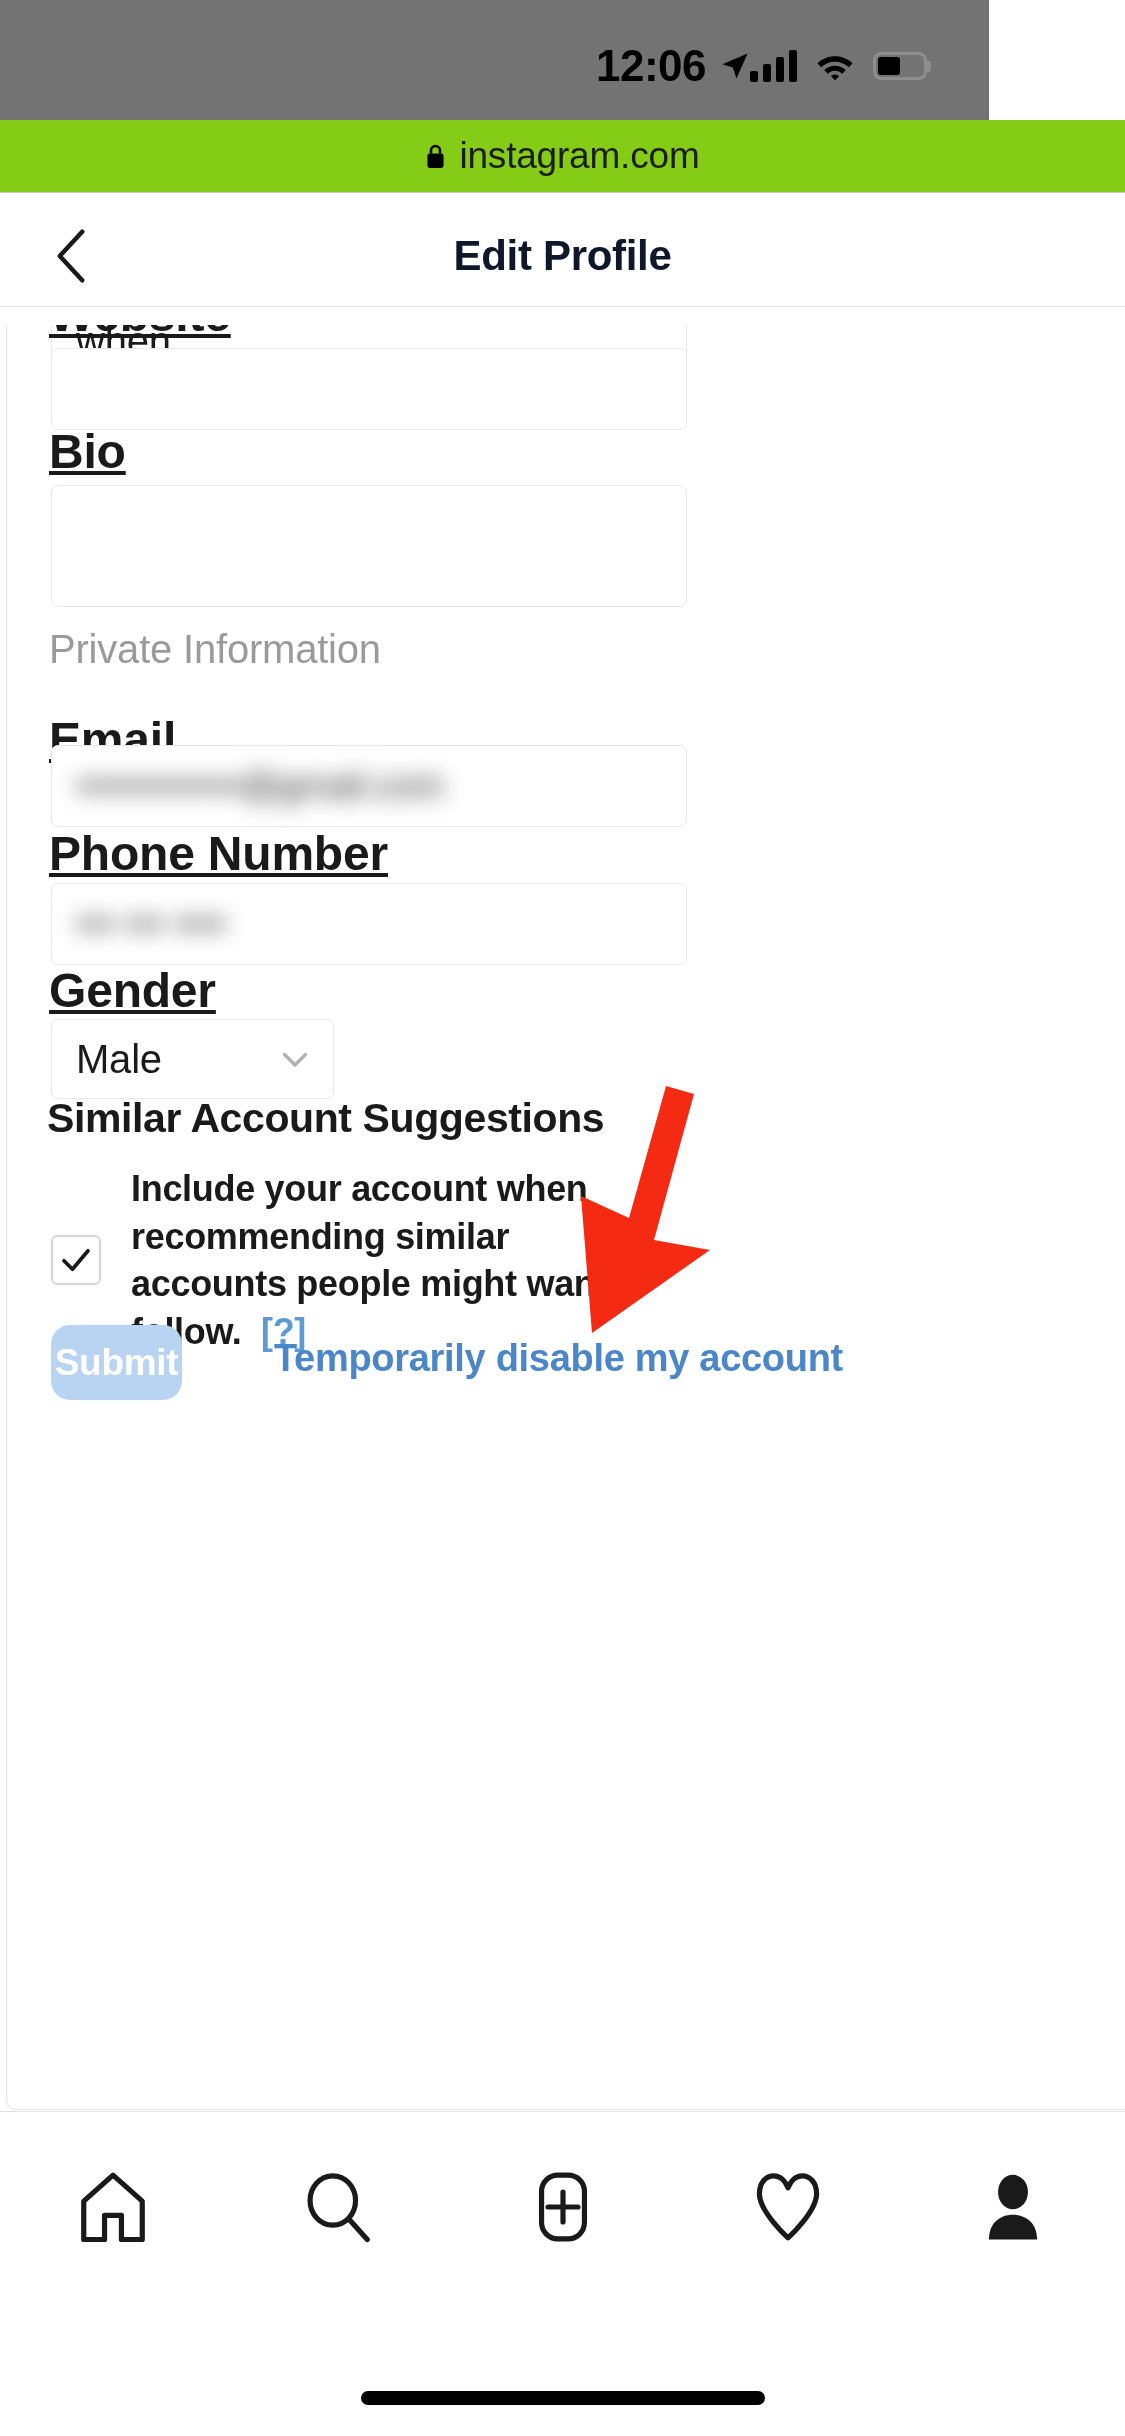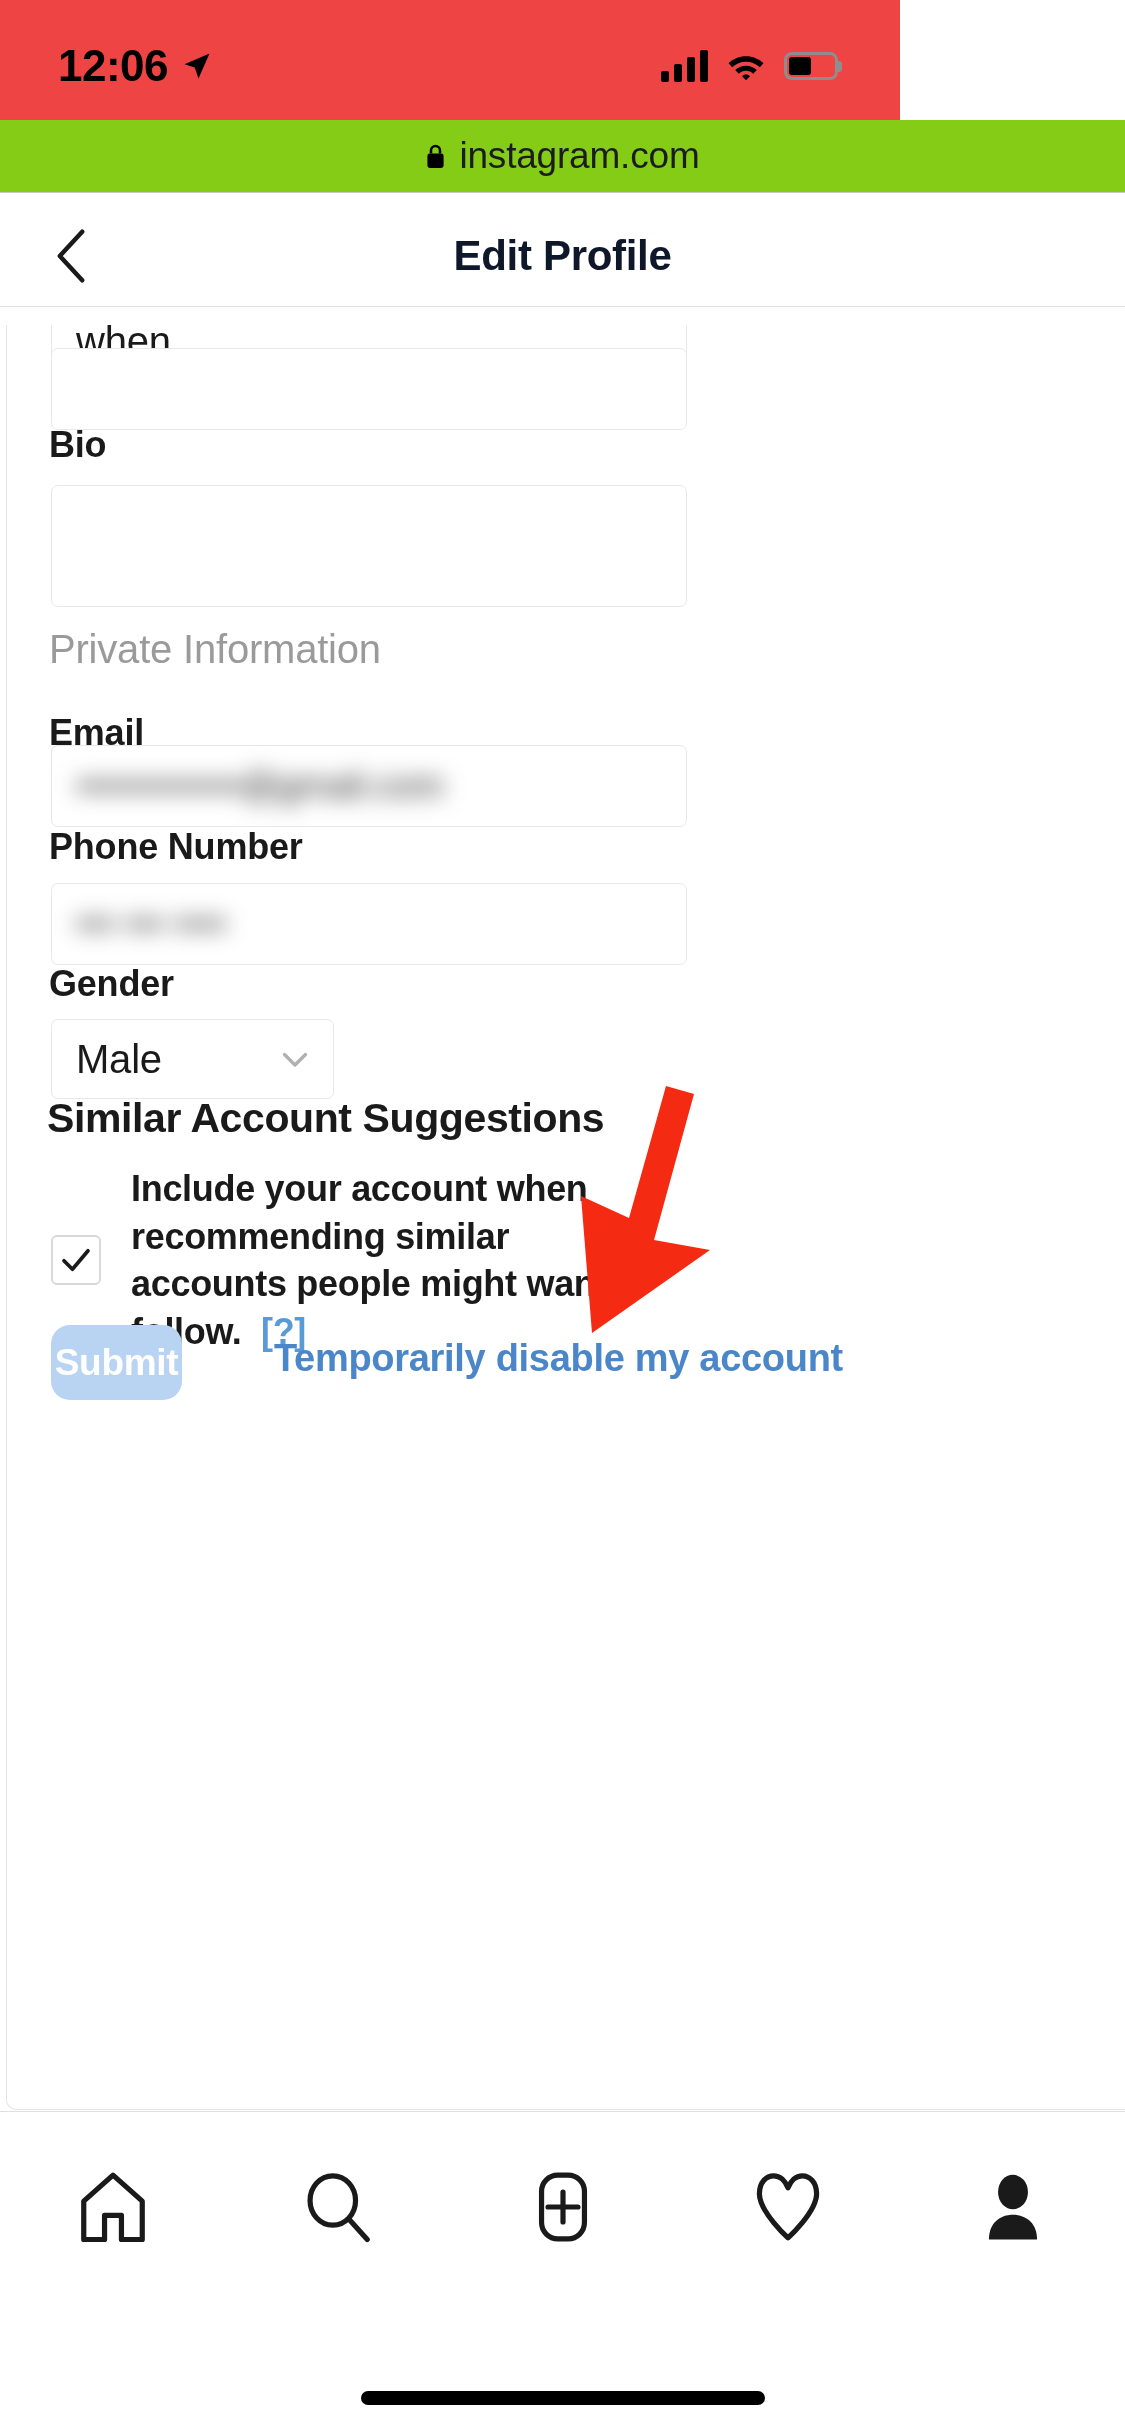--- a/index.html
+++ b/index.html
@@ -6,23 +6,23 @@
   html,body { width:1125px; height:2436px; }
   body {
     font-family:"Liberation Sans", sans-serif;
     background:#ffffff;
     -webkit-font-smoothing:antialiased;
     overflow:hidden;
   }
 
   
   .statusbar{
-    position:absolute; top:0; left:0; width:900px; height:132px;
-    background:#ef4444;
-    display:flex; align-items:center; justify-content:space-between;
+    position:absolute; top:0; left:0; width:989px; height:132px;
+    background:#737373;
+    display:flex; align-items:center; justify-content:flex-end;
     padding:0 58px;
   }
   .sb-left{ display:flex; align-items:center; gap:14px; }
   .sb-time{ font-size:44px; font-weight:600; color:#000; letter-spacing:-0.5px; line-height:1; }
   .loc-arrow{ width:30px; height:30px; display:block; }
   .sb-right{ display:flex; align-items:center; gap:18px; }
   .signal{ display:flex; align-items:flex-end; gap:5px; height:32px; }
   .signal i{ display:block; width:8px; background:#000; border-radius:2px; }
   .signal i:nth-child(1){ height:11px; }
   .signal i:nth-child(2){ height:18px; }
@@ -75,22 +75,23 @@
     position:absolute; top:325px; left:6px; width:1119px; height:1785px;
     background:#ffffff;
     border:1px solid #e4e4e4;
     border-top:none; border-right:none;
     border-bottom-left-radius:10px;
     overflow:hidden;
   }
   .form-inner{ position:relative; padding:0 62px; }
 
   .field-label{
-    font-size:36px; font-weight:700; color:#1a1a1a;
+    font-size:48px; font-weight:700; color:#1a1a1a;
     letter-spacing:-0.2px;
+    text-decoration:underline;
   }
   .section-label{
     font-size:40px; font-weight:400; color:#9a9a9a;
     letter-spacing:-0.2px;
   }
   .inputbox{
     background:#ffffff;
     border:1.5px solid #e8e8e8;
     border-radius:7px;
     display:flex; align-items:center;

